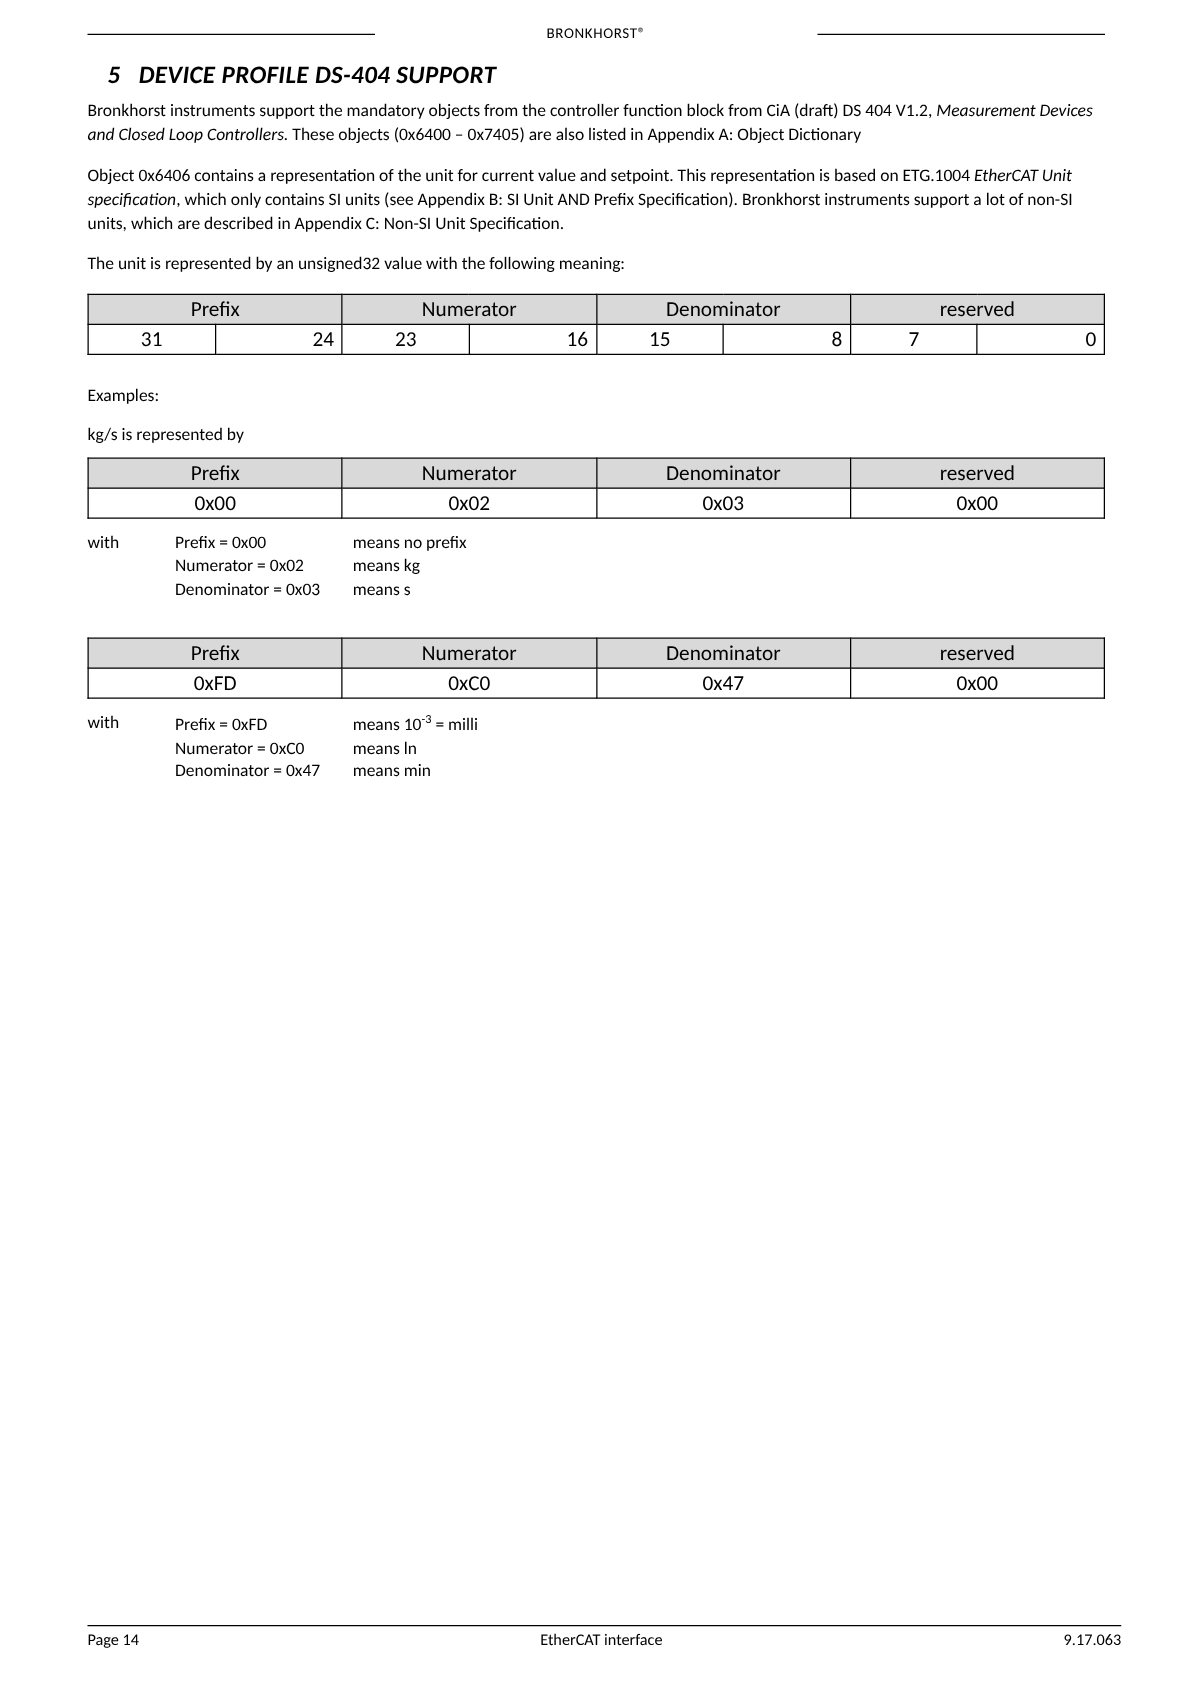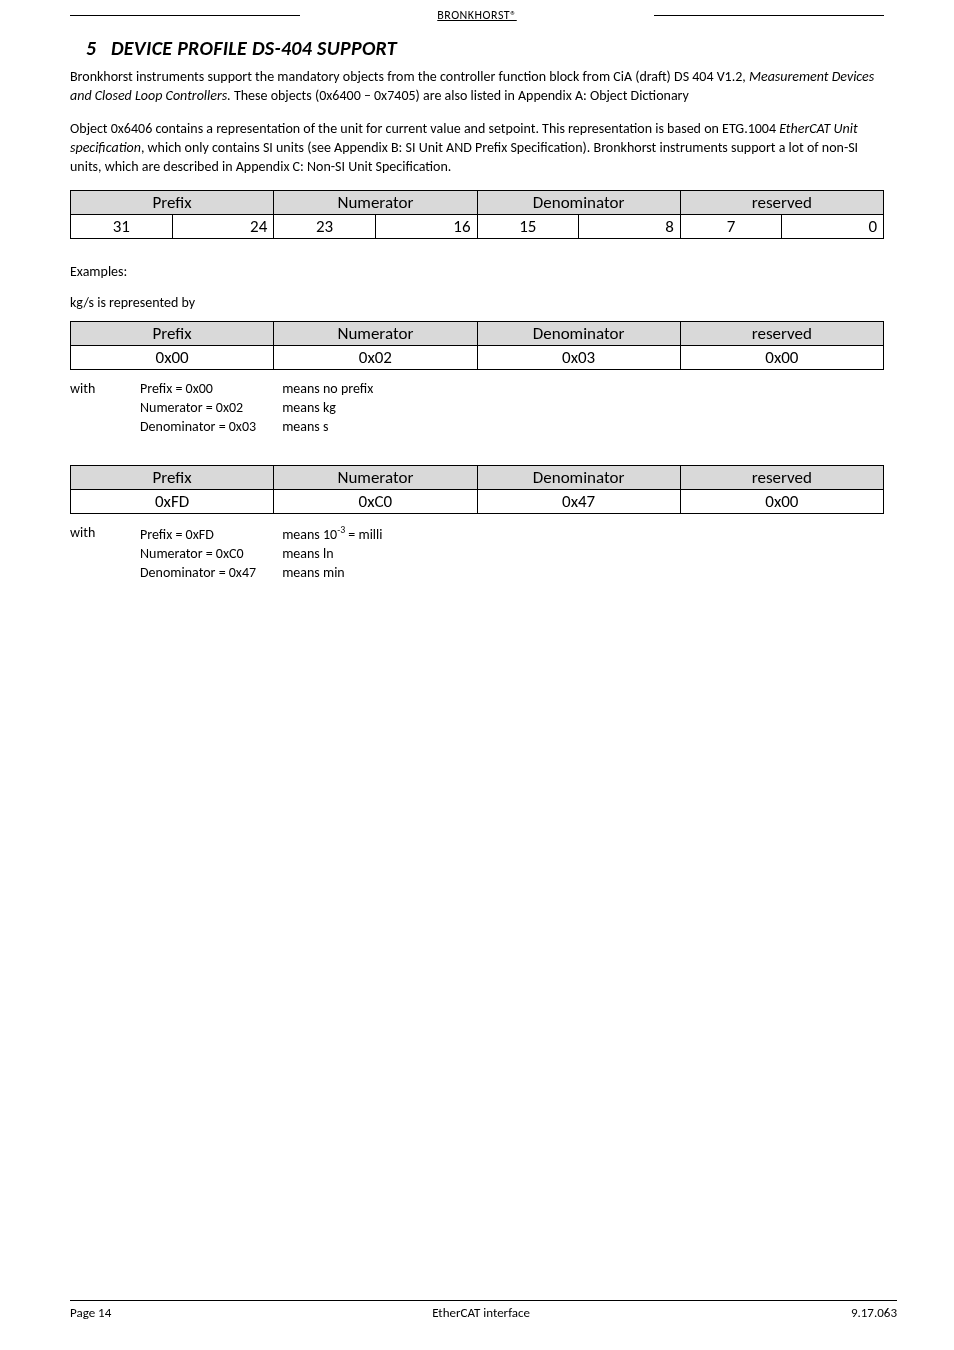--- a/index.html
+++ b/index.html
@@ -16,22 +16,21 @@
     }
     .page {
       padding: 0 70px;
       box-sizing: border-box;
     }
     .header-band {
       display: flex;
       align-items: center;
       justify-content: center;
       margin-bottom: 12px;
-      padding-top: 8px;
-      text-decoration: underline;
+      padding-top: 20px;
     }
     .header-band .rule {
       height: 1px;
       background: #000;
       flex: 0 0 230px;
     }
     .header-band .title {
       flex: 1;
       text-align: center;
       font-size: 12px;
@@ -120,20 +119,21 @@
   </h1>
 
   <p class="body">
     <span>Bronkhorst instruments support the mandatory objects from the controller function block from CiA (draft) DS 404 V1.2, </span><span class="italic">Measurement Devices and Closed Loop Controllers.</span><span> These objects (0x6400 – 0x7405) are also listed in Appendix A: Object Dictionary</span>
   </p>
 
   <p class="body">
     <span>Object 0x6406 contains a representation of the unit for current value and setpoint. This representation is based on ETG.1004 </span><span class="italic">EtherCAT Unit specification</span><span>, which only contains SI units (see Appendix B: SI Unit AND Prefix Specification). Bronkhorst instruments support a lot of non-SI units, which are described in Appendix C: Non-SI Unit Specification.</span>
   </p>
 
+  <p class="body">The unit is represented by an unsigned32 value with the following meaning:</p>
 
   <table class="tbl">
     <tbody>
         <tr>
       <th colspan="2">Prefix</th>
       <th colspan="2">Numerator</th>
       <th colspan="2">Denominator</th>
       <th colspan="2">reserved</th>
     </tr>
     <tr>

